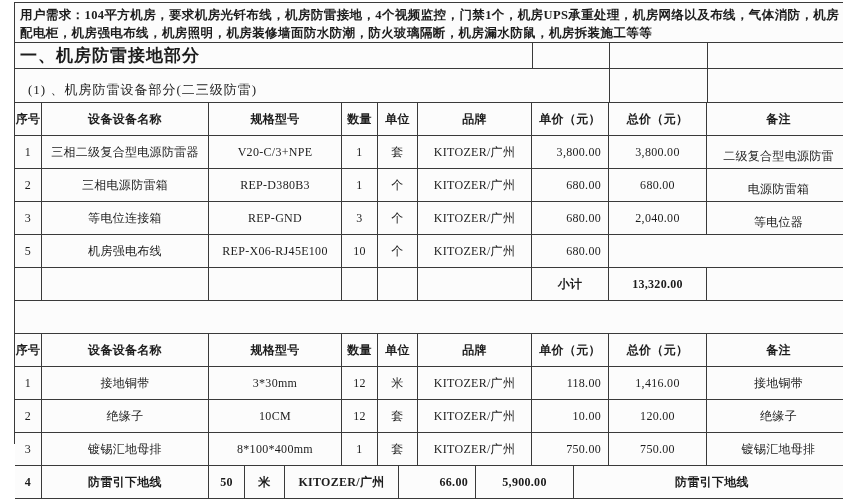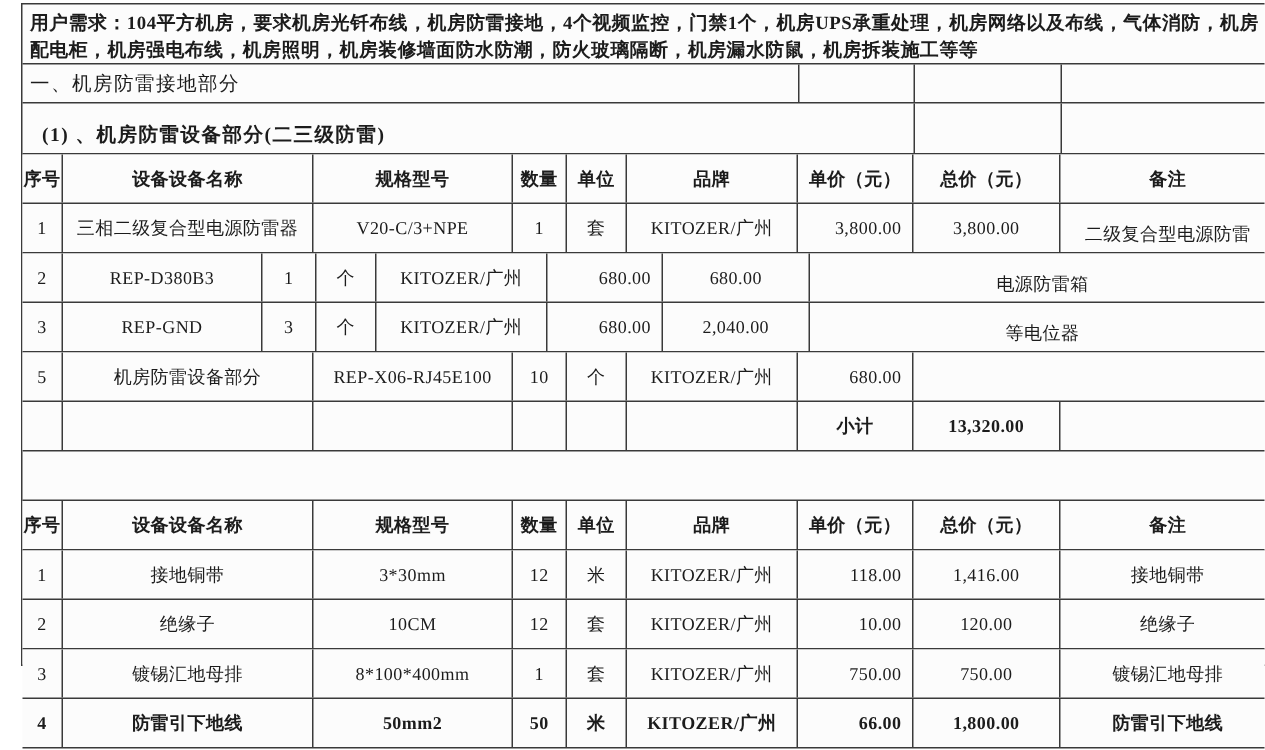--- a/index.html
+++ b/index.html
@@ -28,26 +28,26 @@
     font-size:12.5px;
     line-height:18px;
     padding:3px 6px 0 5px;
     letter-spacing:0.4px;
   }
   
   .secrow{display:flex;border-bottom:1px solid var(--b);}
   .sec1{height:26px;}
   .sec1 .title{
     flex:0 0 517px;display:flex;align-items:center;
-    font-weight:normal;font-size:13px;padding-left:5px;letter-spacing:1px;
+    font-weight:bold;font-size:17px;padding-left:5px;letter-spacing:1px;
   }
   
   .subsec .title{
     display:flex;align-items:flex-end;
-    font-weight:bold;font-size:13px;
+    font-weight:normal;font-size:13px;
     padding-left:13px;padding-bottom:3px;letter-spacing:1px;
   }
   .sub1{height:34px;}
   .sub1 .title{flex:0 0 594px;}
   .sub2{height:33px;flex-direction:column;}
   .sub2 .title{flex:0 0 594px;}
   .stub{border-left:1px solid var(--b);}
   .stub.w77{flex:0 0 77px;}
   .stub.w98{flex:0 0 98px;}
   .stub.rest{flex:1 1 auto;}
@@ -112,41 +112,43 @@
         <div class="cell col-2">V20-C/3+NPE</div>
         <div class="cell col-3">1</div>
         <div class="cell col-4">套</div>
         <div class="cell col-5">KITOZER/广州</div>
         <div class="cell col-6">3,800.00</div>
         <div class="cell col-7">3,800.00</div>
         <div class="cell col-8 low">二级复合型电源防雷</div>
       </div>
       <div class="trow">
         <div class="cell col-0">2</div>
+        <div class="cell col-1">三相电源防雷箱</div>
         <div class="cell col-2">REP-D380B3</div>
         <div class="cell col-3">1</div>
         <div class="cell col-4">个</div>
         <div class="cell col-5">KITOZER/广州</div>
         <div class="cell col-6">680.00</div>
         <div class="cell col-7">680.00</div>
         <div class="cell col-8 low">电源防雷箱</div>
       </div>
       <div class="trow">
         <div class="cell col-0">3</div>
+        <div class="cell col-1">等电位连接箱</div>
         <div class="cell col-2">REP-GND</div>
         <div class="cell col-3">3</div>
         <div class="cell col-4">个</div>
         <div class="cell col-5">KITOZER/广州</div>
         <div class="cell col-6">680.00</div>
         <div class="cell col-7">2,040.00</div>
         <div class="cell col-8 low">等电位器</div>
       </div>
       <div class="trow">
         <div class="cell col-0">5</div>
-        <div class="cell col-1">机房防雷设备部分</div>
+        <div class="cell col-1">机房强电布线</div>
         <div class="cell col-2">REP-X06-RJ45E100</div>
         <div class="cell col-3">10</div>
         <div class="cell col-4">个</div>
         <div class="cell col-5">KITOZER/广州</div>
         <div class="cell col-6">680.00</div>
       </div>
       <div class="trow">
         <div class="cell col-0"></div>
         <div class="cell col-1"></div>
         <div class="cell col-2"></div>
@@ -206,23 +208,22 @@
         <div class="cell col-3">1</div>
         <div class="cell col-4">套</div>
         <div class="cell col-5">KITOZER/广州</div>
         <div class="cell col-6">750.00</div>
         <div class="cell col-7">750.00</div>
         <div class="cell col-8">镀锡汇地母排</div>
       </div>
       <div class="trow">
         <div class="cell col-0">4</div>
         <div class="cell col-1">防雷引下地线</div>
-        <div class="cell col-2">50mm2</div>
         <div class="cell col-3">50</div>
         <div class="cell col-4">米</div>
         <div class="cell col-5">KITOZER/广州</div>
         <div class="cell col-6">66.00</div>
-        <div class="cell col-7">1,800.00</div>
+        <div class="cell col-7">5,900.00</div>
         <div class="cell col-8">防雷引下地线</div>
       </div>
     </div>
 
 </div>
 
 </body></html>

